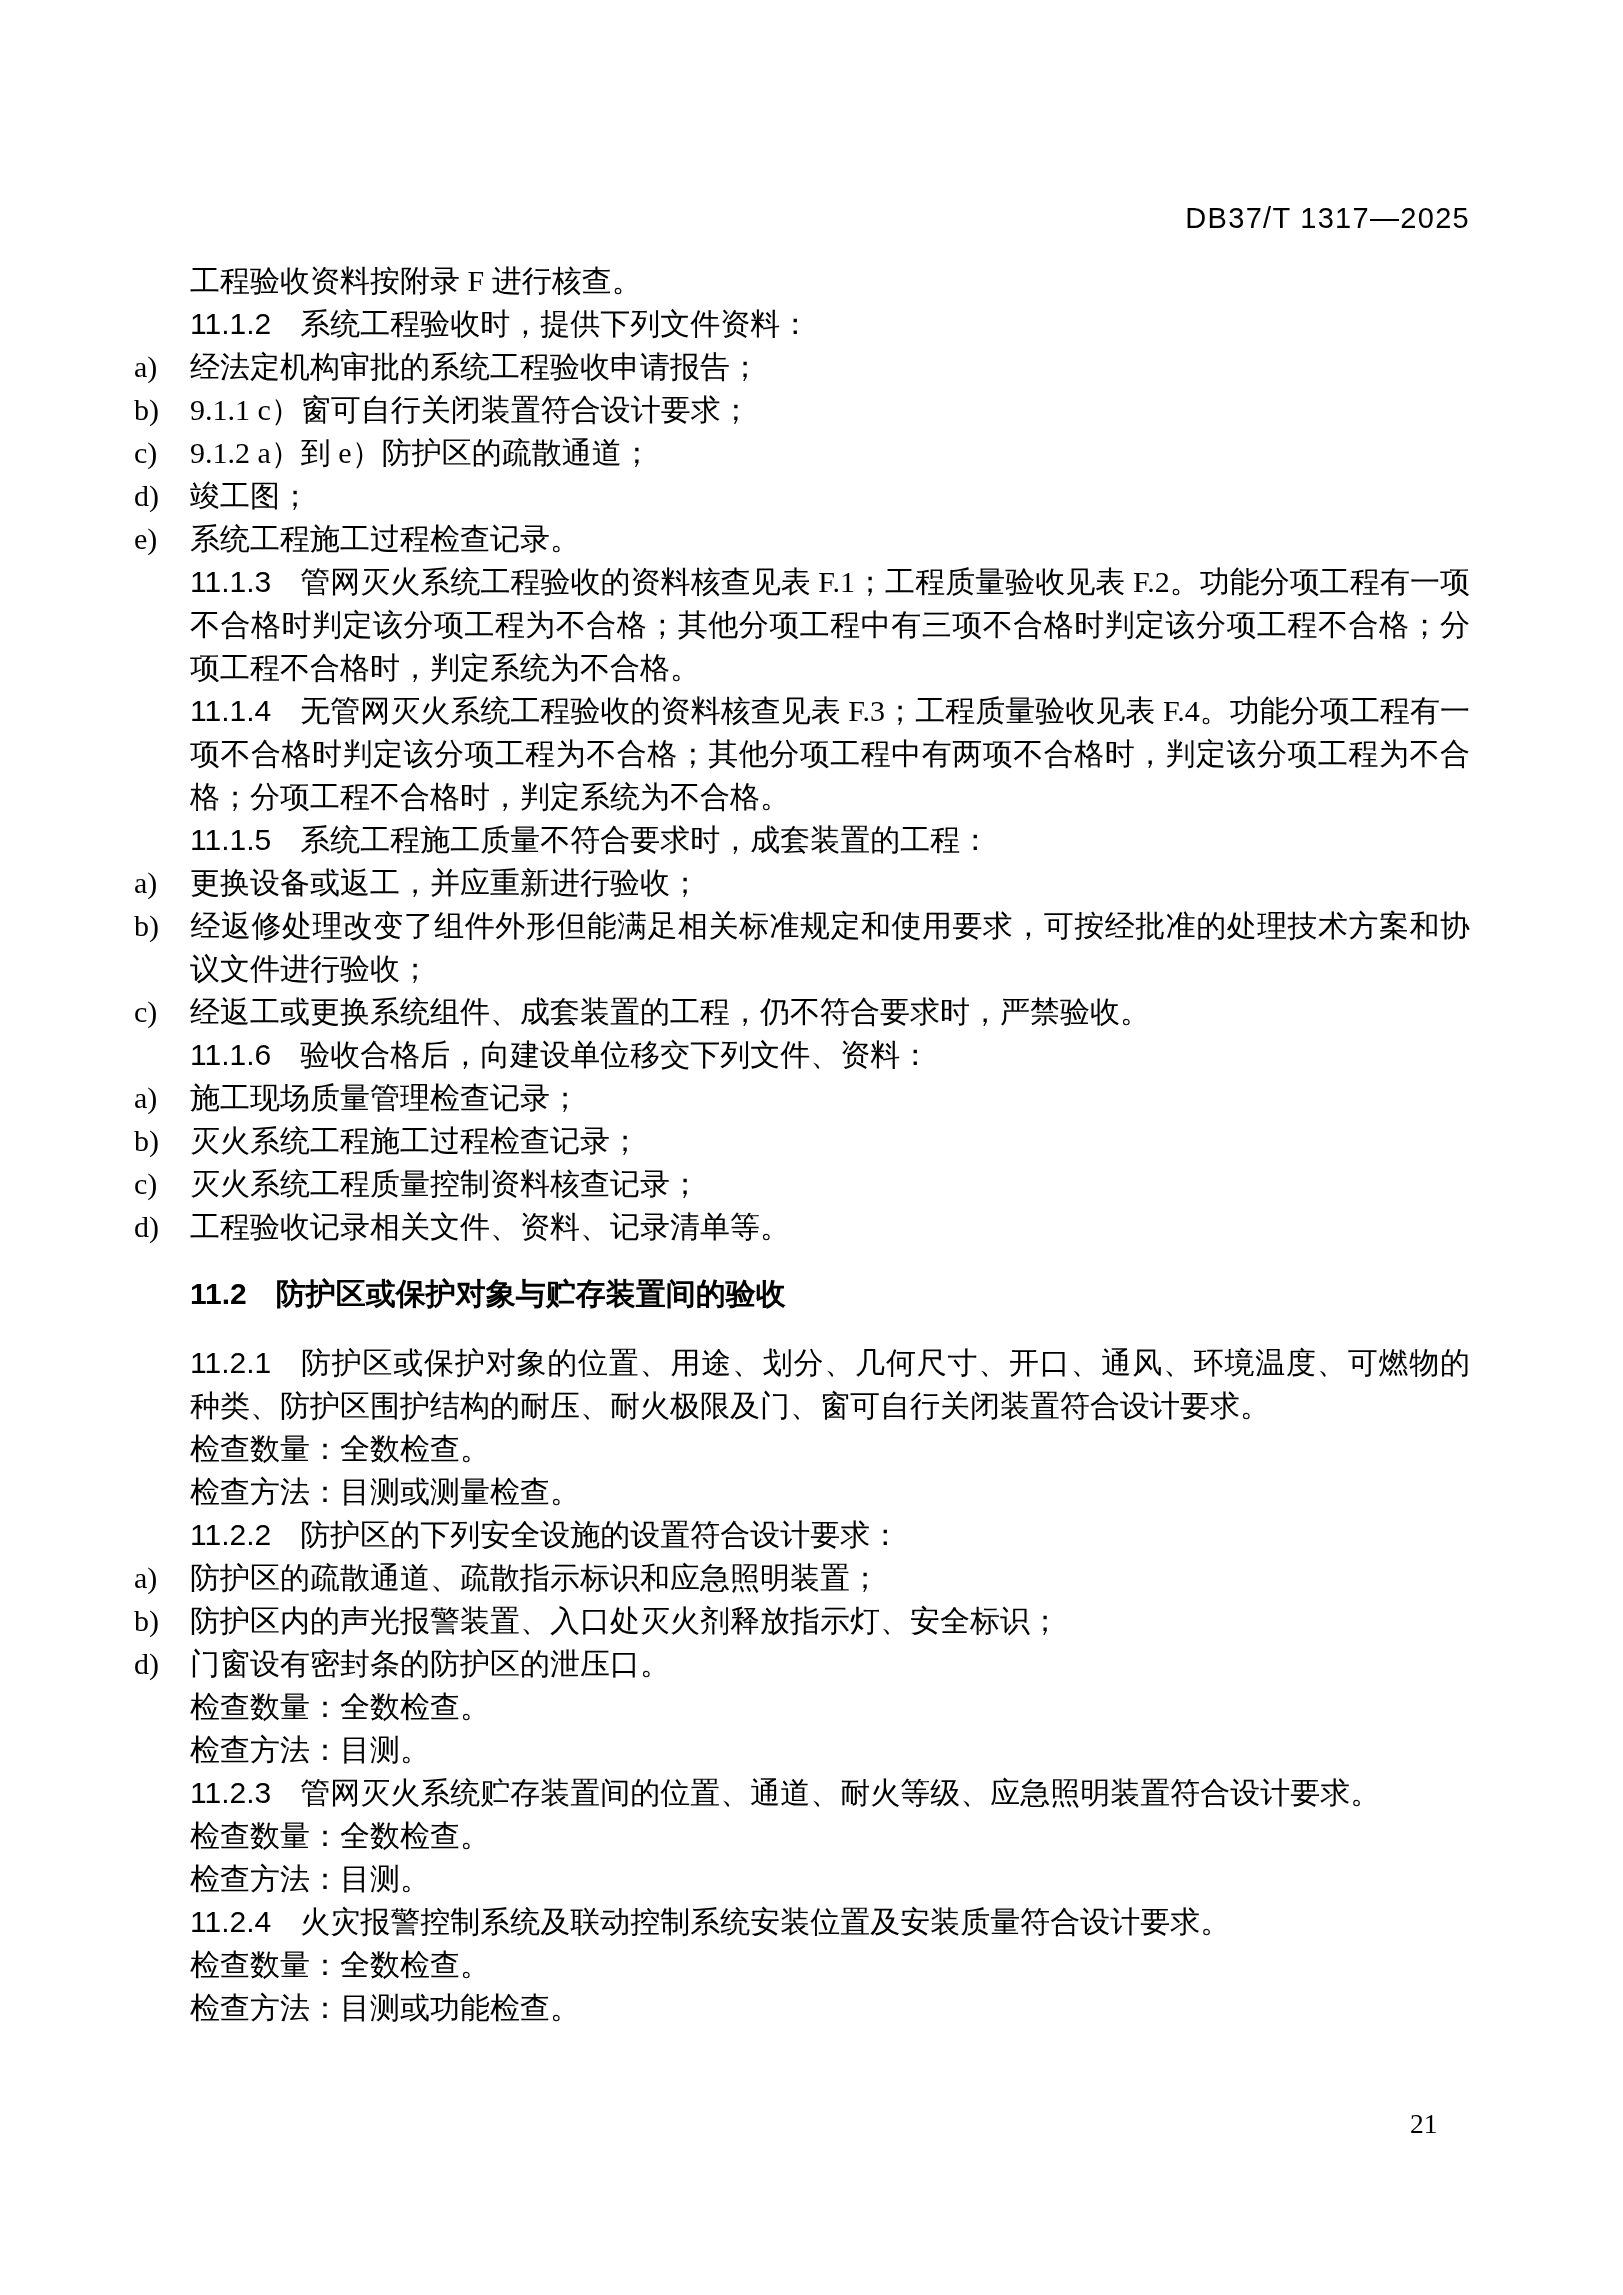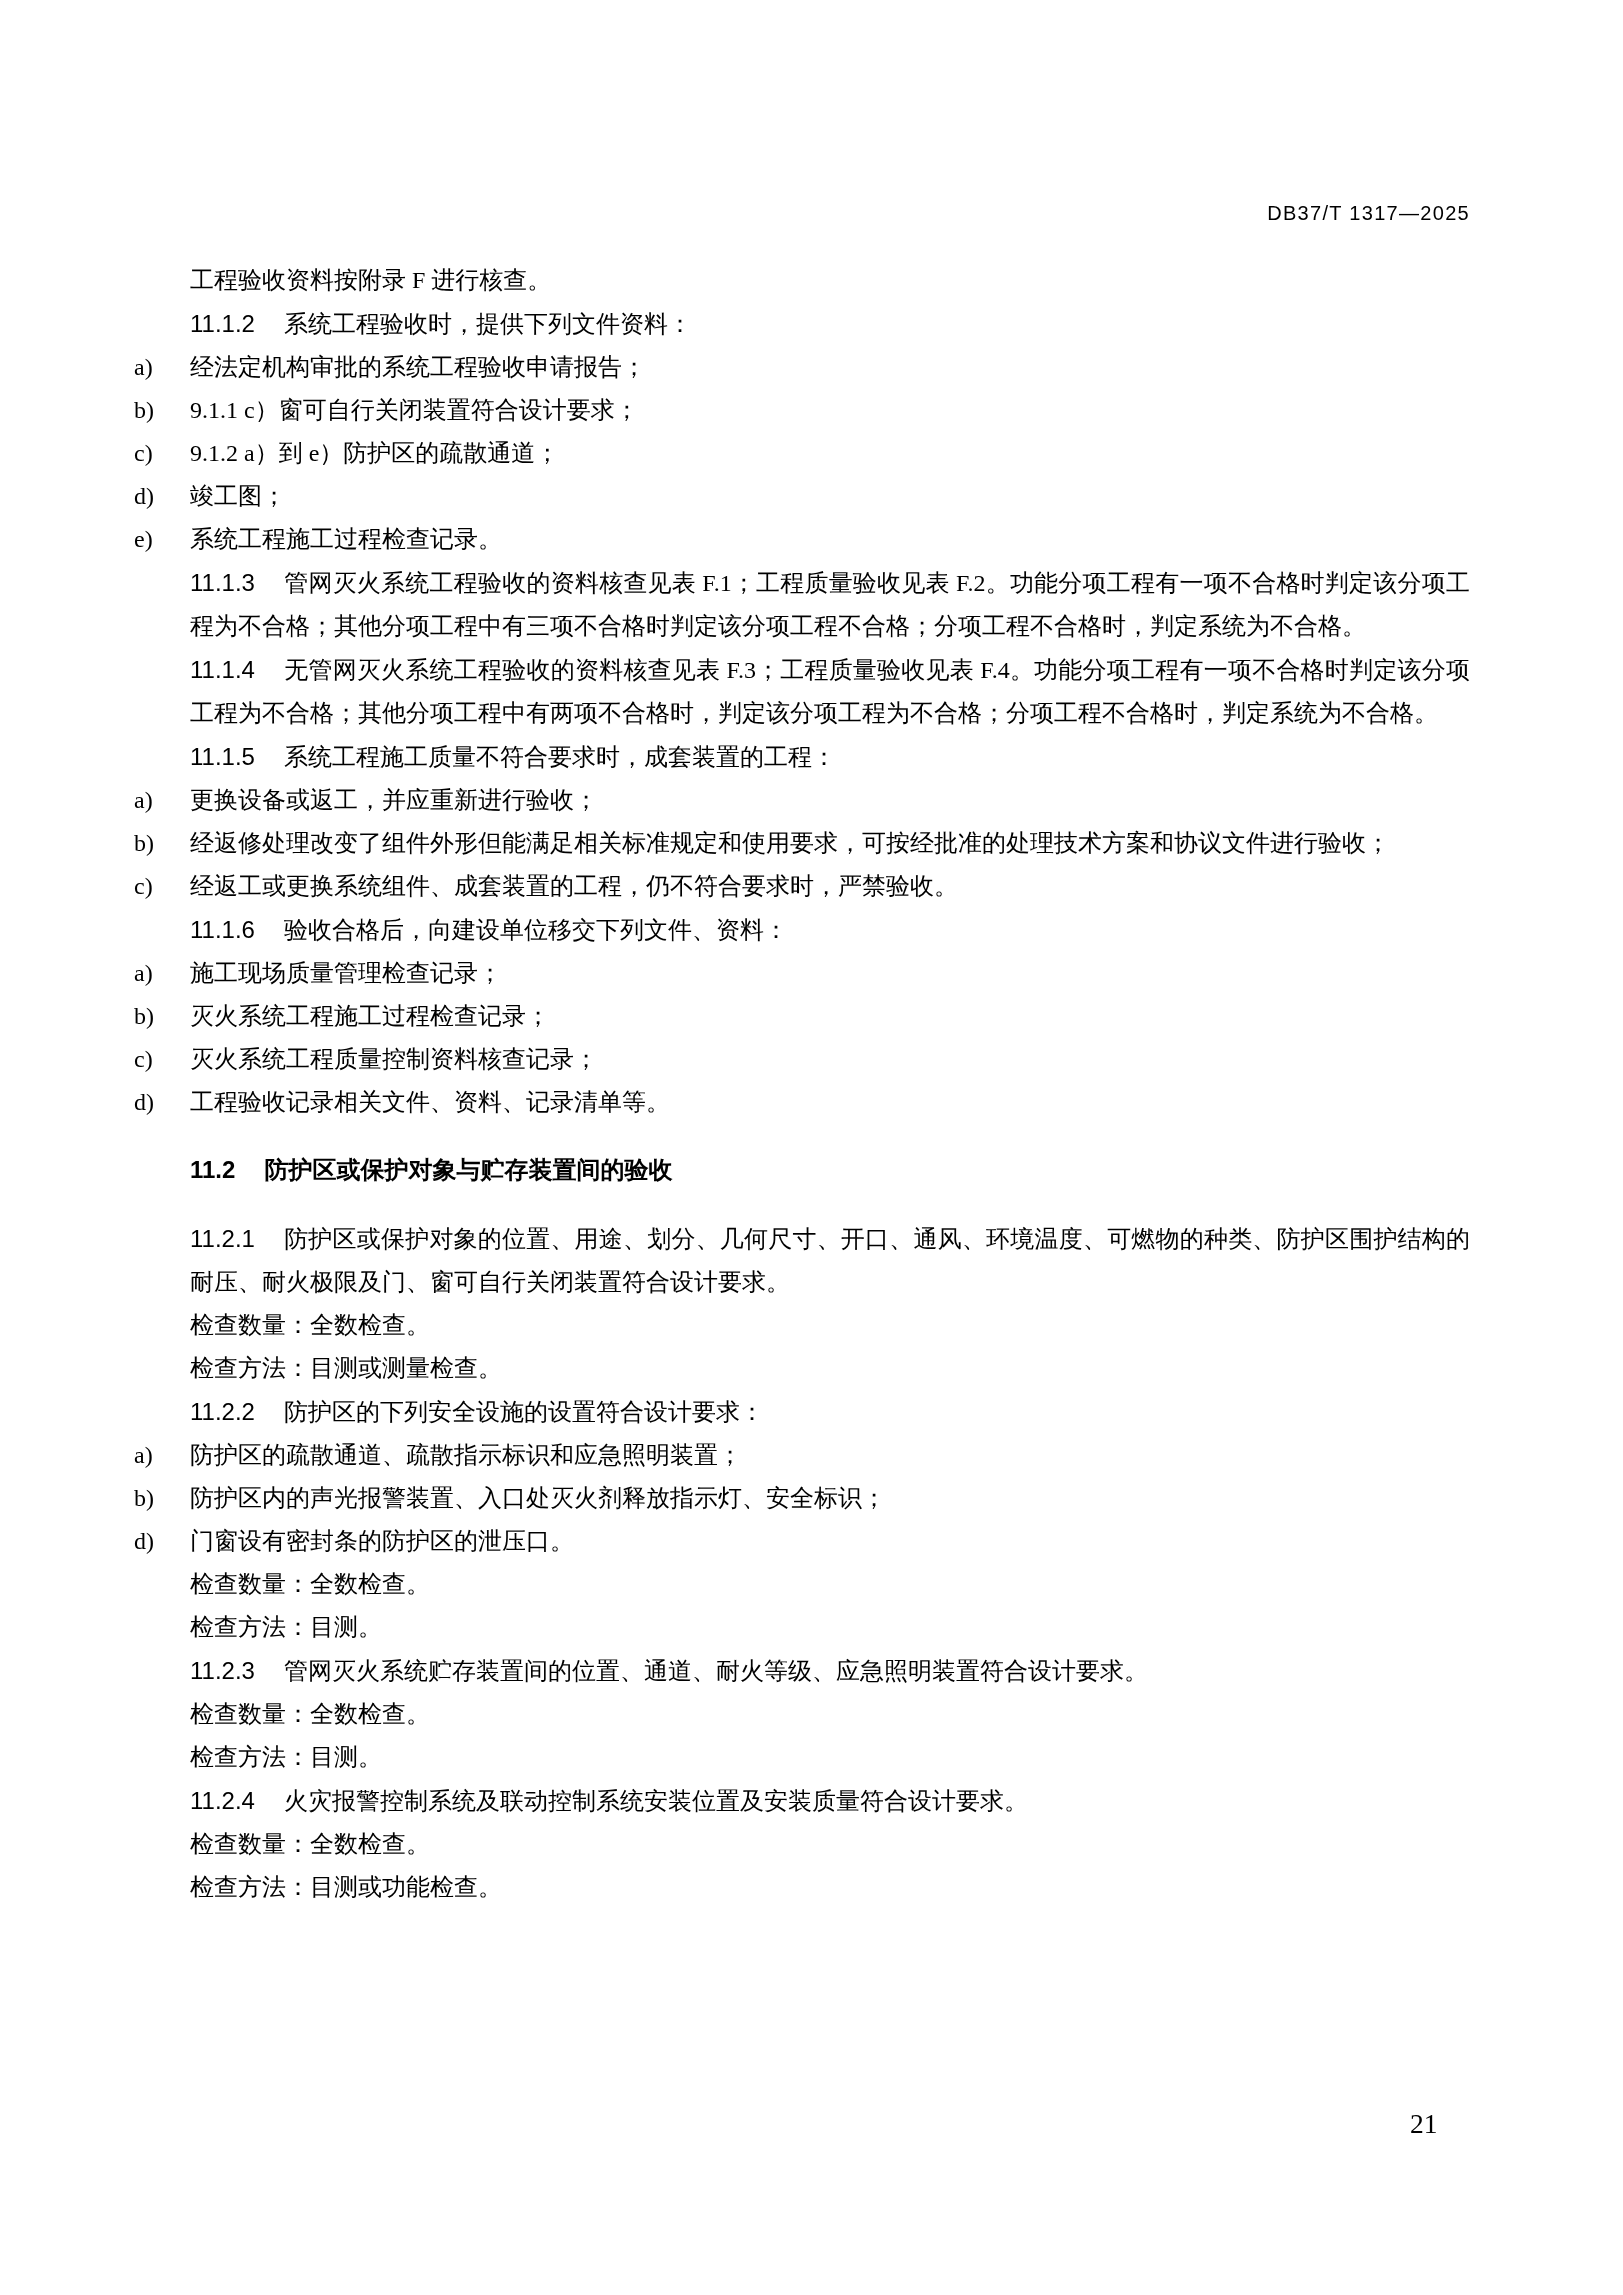--- a/index.html
+++ b/index.html
@@ -8,29 +8,29 @@
     width:1623px;height:2295px;
     background:#ffffff;
     color:#000;
     font-family:"Liberation Serif","DejaVu Serif",serif;
     overflow:hidden;
   }
   .doc-code{
     position:absolute;
     top:202px;right:153px;
     font-family:"Liberation Sans","DejaVu Sans",sans-serif;
-    font-size:20px;
+    font-size:29px;
     letter-spacing:1.3px;
     white-space:nowrap;
   }
   .content{
     position:absolute;
     top:259px;left:190px;
     width:1280px;
-    font-size:24px;
+    font-size:30px;
     line-height:43px;
     text-align:justify;
   }
   .content p{margin:0;padding:0;}
   .num{
     font-family:"Liberation Sans","DejaVu Sans",sans-serif;
     margin-right:29px;
     white-space:nowrap;
   }
   .item{

